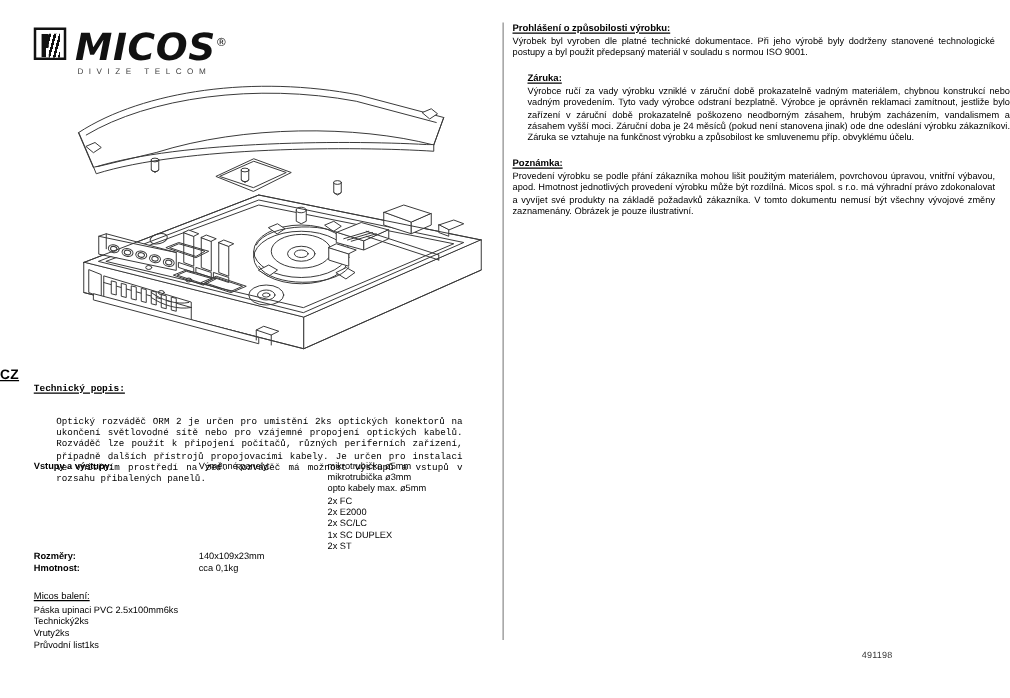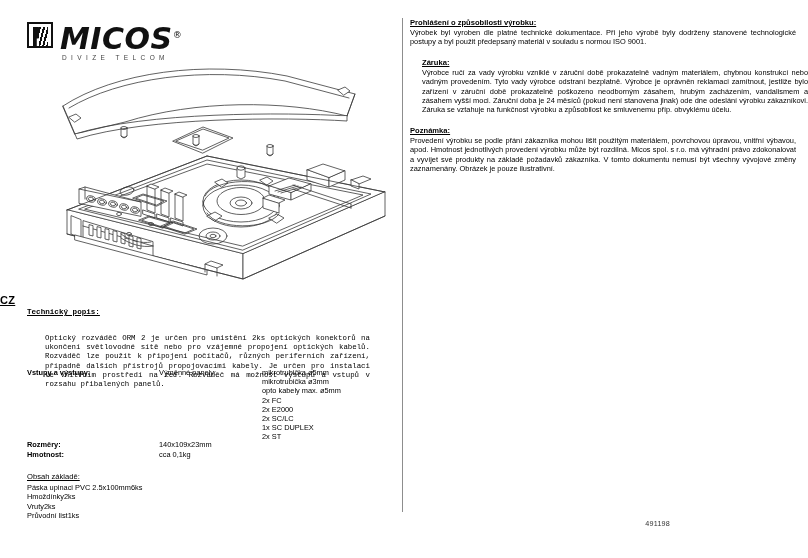--- a/index.html
+++ b/index.html
@@ -14,20 +14,21 @@
     color: #000;
     position: relative;
     overflow: hidden;
   }
 
   #page {
     position: absolute;
     left: 0; top: 0;
     width: 684px;
     height: 558px;
+    padding-left: 44px;
   }
 
   
   .divider {
     position: absolute;
     left: 402px;
     top: 18px;
     width: 1px;
     height: 494px;
     background: #8d8d8d;
@@ -447,27 +448,27 @@
         <div class="spec-label">Rozměry:</div>
         <div class="spec-val">140x109x23mm</div>
       </div>
       <div class="spec-row">
         <div class="spec-label">Hmotnost:</div>
         <div class="spec-val">cca 0,1kg</div>
       </div>
     </div>
 
     <div class="contents">
-      <div class="sec-title-plain contents-head">Obsah základě:</div>
+      <div class="sec-title-plain contents-head">Micos balení:</div>
       <div class="c-row">
         <span>Páska upinaci PVC 2.5x100mm</span>
         <span class="c-qty">6ks</span>
       </div>
       <div class="c-row">
-        <span>Hmoždínky</span>
+        <span>Technický</span>
         <span class="c-qty">2ks</span>
       </div>
       <div class="c-row">
         <span>Vruty</span>
         <span class="c-qty">2ks</span>
       </div>
       <div class="c-row">
         <span>Průvodní list</span>
         <span class="c-qty">1ks</span>
       </div>

